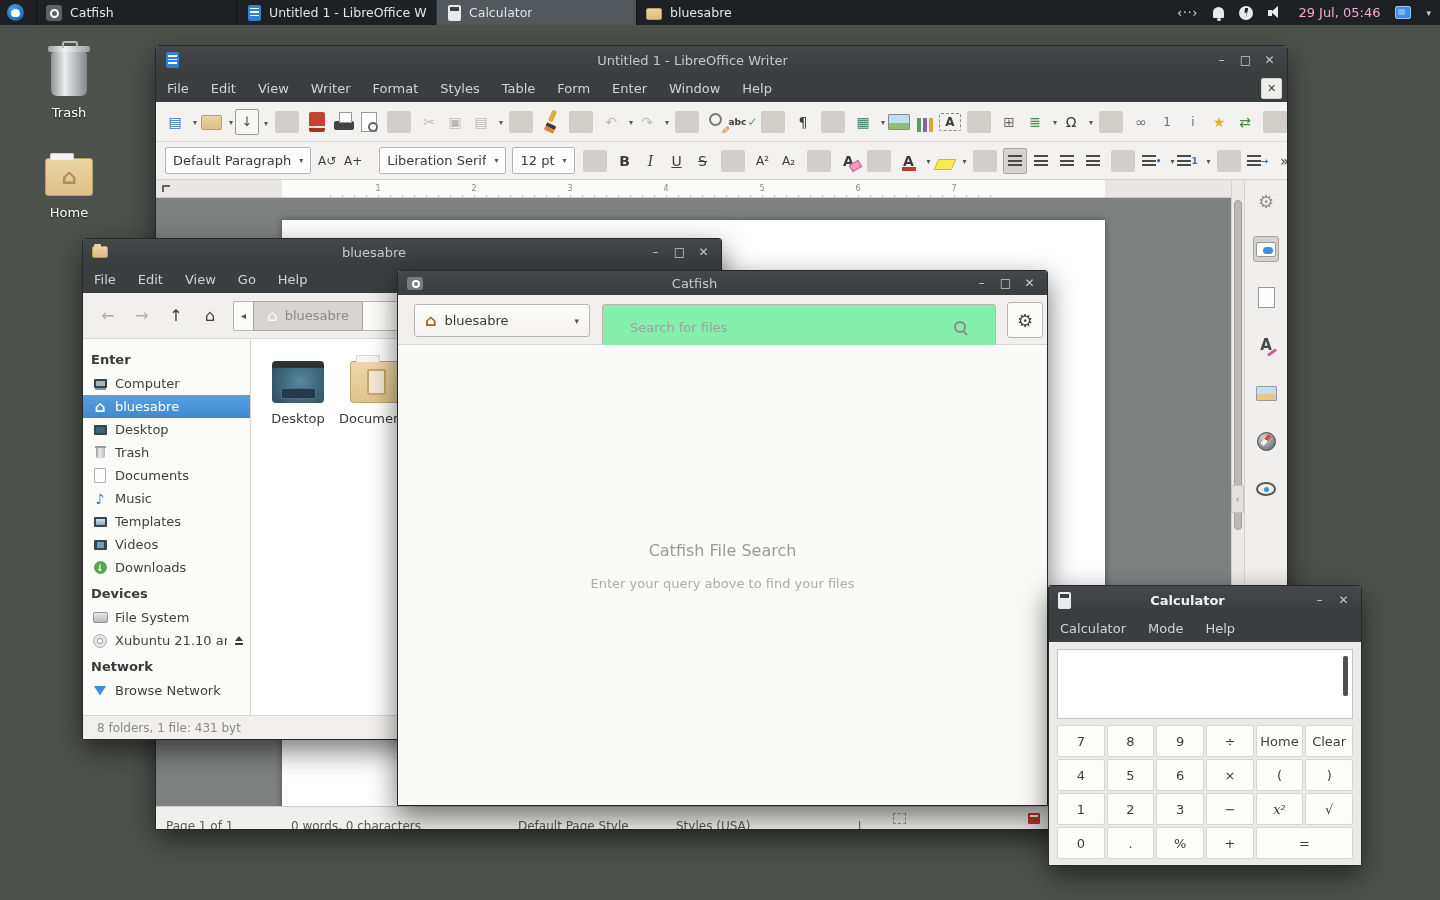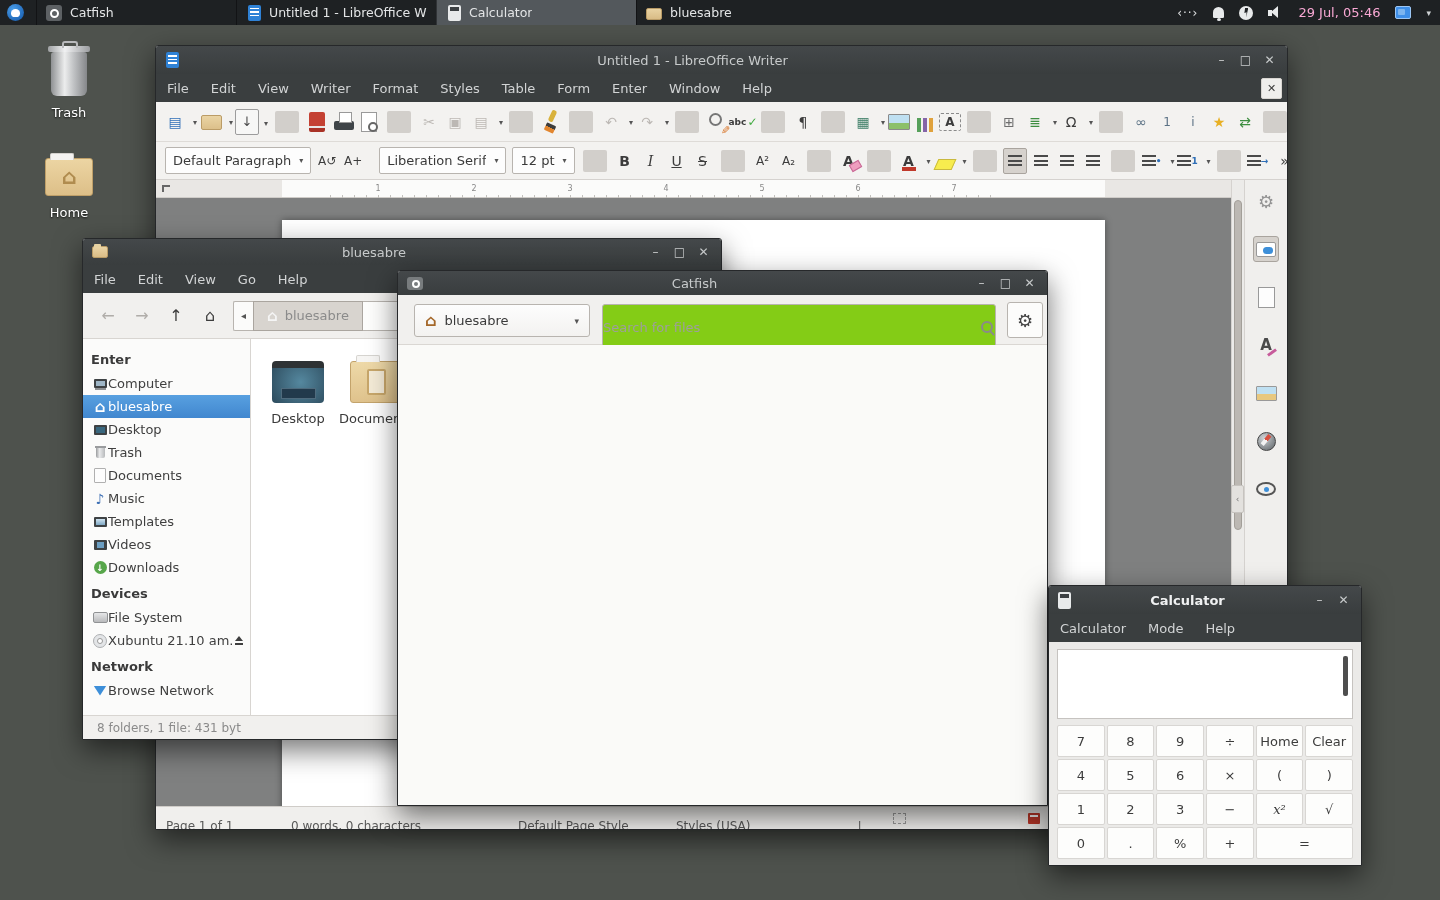--- a/index.html
+++ b/index.html
@@ -146,21 +146,21 @@
 .nav{width:30px;height:30px;display:flex;align-items:center;justify-content:center;font-size:16px;color:#3c3c3c;flex:0 0 auto}
 .nav.dis{color:#b0ada9}
 .pathwrap{flex:1;display:flex;align-items:center;margin-left:8px;height:32px;min-width:0}
 .pathchev{width:20px;height:30px;background:#fbfbfa;border:1px solid #b8b4af;border-right:none;display:flex;align-items:center;justify-content:center;color:#555;font-size:10px;border-radius:2px 0 0 2px;flex:0 0 auto}
 .pathbtn{height:30px;display:flex;align-items:center;gap:7px;padding:0 13px;background:#d8d4cf;border:1px solid #aaa59f;color:#8b8b8b;flex:0 0 auto}
 .pathbtn .ph{color:#f5f5f5;font-size:15px;font-weight:bold}
 .pathrest{flex:1;height:30px;background:#fdfdfc;border:1px solid #b8b4af;border-left:none;border-radius:0 2px 2px 0}
 .tbody{flex:1;display:flex;min-height:0}
 .tside{width:168px;background:#fbfbfa;border-right:1px solid #d8d5d1;padding-top:6px;overflow:hidden;flex:0 0 auto}
 .shead{font-weight:bold;color:#3a3a3a;padding:7px 8px 5px;font-size:13px}
-.prow{display:flex;align-items:center;height:23px;padding-left:9px;gap:0;color:#3f3f3f;font-size:13px}
+.prow{display:flex;align-items:center;height:23px;padding-left:9px;gap:7px;color:#3f3f3f;font-size:13px}
 .prow.sel{background:linear-gradient(#58a0e0,#4187cf);color:#fff}
 .pic{width:16px;height:16px;position:relative;display:flex;align-items:center;justify-content:center;flex:0 0 auto}
 .plbl{white-space:nowrap;overflow:hidden}
 .ic-comp .pic::before{content:"";width:13px;height:9px;background:#3e4244;border-radius:1px;box-shadow:0 3px 0 -1px #8f9193}
 .ic-comp .pic::after{content:"";position:absolute;width:9px;height:5px;background:#9fb6c6;top:5px}
 .ic-home .pic::before{content:"⌂";font-size:15px;font-weight:bold;color:#a5682a}
 .prow.sel .pic::before{color:#fff}
 .ic-desk .pic::before{content:"";width:13px;height:10px;background:#3e4244;border-radius:1px}
 .ic-desk .pic::after{content:"";position:absolute;width:9px;height:6px;background:#39677e;top:5px}
 .ic-trash .pic::before{content:"";width:9px;height:11px;background:linear-gradient(90deg,#9a9c9e,#e9eaeb 40%,#b7b9bb);border-radius:1px 1px 2px 2px}
@@ -196,21 +196,21 @@
 
 
 .w-catfish{left:397px;top:270px;width:651px;height:536px;z-index:3;background:#fafaf8}
 .w-catfish .tbar{height:24px}
 .wi-catfish{width:16px;height:13px;background:#787c7e;border-radius:3px;margin-left:9px;position:relative;flex:0 0 auto}
 .wi-catfish::after{content:"";position:absolute;left:5px;top:3px;width:4px;height:4px;border:2px solid #fff;border-radius:50%}
 .cf-tools{height:50px;background:#f1f0ee;border-bottom:1px solid #dad7d3;position:relative;flex:0 0 auto}
 .cf-loc{position:absolute;left:16px;top:9px;width:176px;height:33px;background:linear-gradient(#fdfdfd,#f3f2f0);border:1px solid #b8b4af;border-radius:3px;display:flex;align-items:center;gap:8px;padding:0 10px;font-size:13px;color:#3a3a3a}
 .cf-loc .ph{color:#a5682a;font-size:16px;font-weight:bold}
 .cf-loc .ca{margin-left:auto;font-size:9px;color:#555}
-.cf-search{position:absolute;left:204px;top:9px;width:394px;height:46px;background:#84cc16;border:1px solid #b8b4af;border-radius:3px;display:flex;align-items:center;padding:0 0}
+.cf-search{position:absolute;left:204px;top:9px;width:394px;height:46px;background:#86efac;border:1px solid #b8b4af;border-radius:3px;display:flex;align-items:center;padding:0 27px}
 .cf-search input{flex:1;border:none;outline:none;font-size:13px;color:#3a3a3a;font-family:inherit;background:transparent}
 .cf-search input::placeholder{color:#9e9e9e}
 .maggy{width:15px;height:15px;position:relative;margin-left:8px;flex:0 0 auto}
 .maggy::before{content:"";position:absolute;left:1px;top:1px;width:8px;height:8px;border:2px solid #8a8a8a;border-radius:50%}
 .maggy::after{content:"";position:absolute;right:0;bottom:1px;width:6px;height:2px;background:#8a8a8a;transform:rotate(45deg)}
 .cf-gear{position:absolute;left:609px;top:7px;width:36px;height:36px;background:#fcfcfb;border:1px solid #b8b4af;border-radius:3px;display:flex;align-items:center;justify-content:center;font-size:18px;color:#454545}
 .cf-body{flex:1;position:relative;background:#fafaf8}
 .cf-empty{position:absolute;left:0;right:0;top:196px;text-align:center}
 .cf-t{font-size:16px;color:#9a9a9a;margin-bottom:14px}
 .cf-l{font-size:13px;color:#acacac;line-height:20px}
@@ -709,20 +709,22 @@
       <span class="ca">▾</span>
     </span>
     <span class="cf-search">
       <input placeholder="Search for files" style="">
       <span class="maggy"></span>
     </span>
     <span class="cf-gear">⚙</span>
   </div>
   <div class="cf-body">
     <div class="cf-empty">
+      <div class="cf-t">Catfish File Search</div>
+      <div class="cf-l">Enter your query above to find your files</div>
     </div>
   </div>
 </div>
 
 <div class="win w-calc">
   <div class="tbar">
     <span class="wi-calc"></span>
     <span class="ttl">Calculator</span>
     <span class="wbtns">
       <span class="wbtn">–</span>

